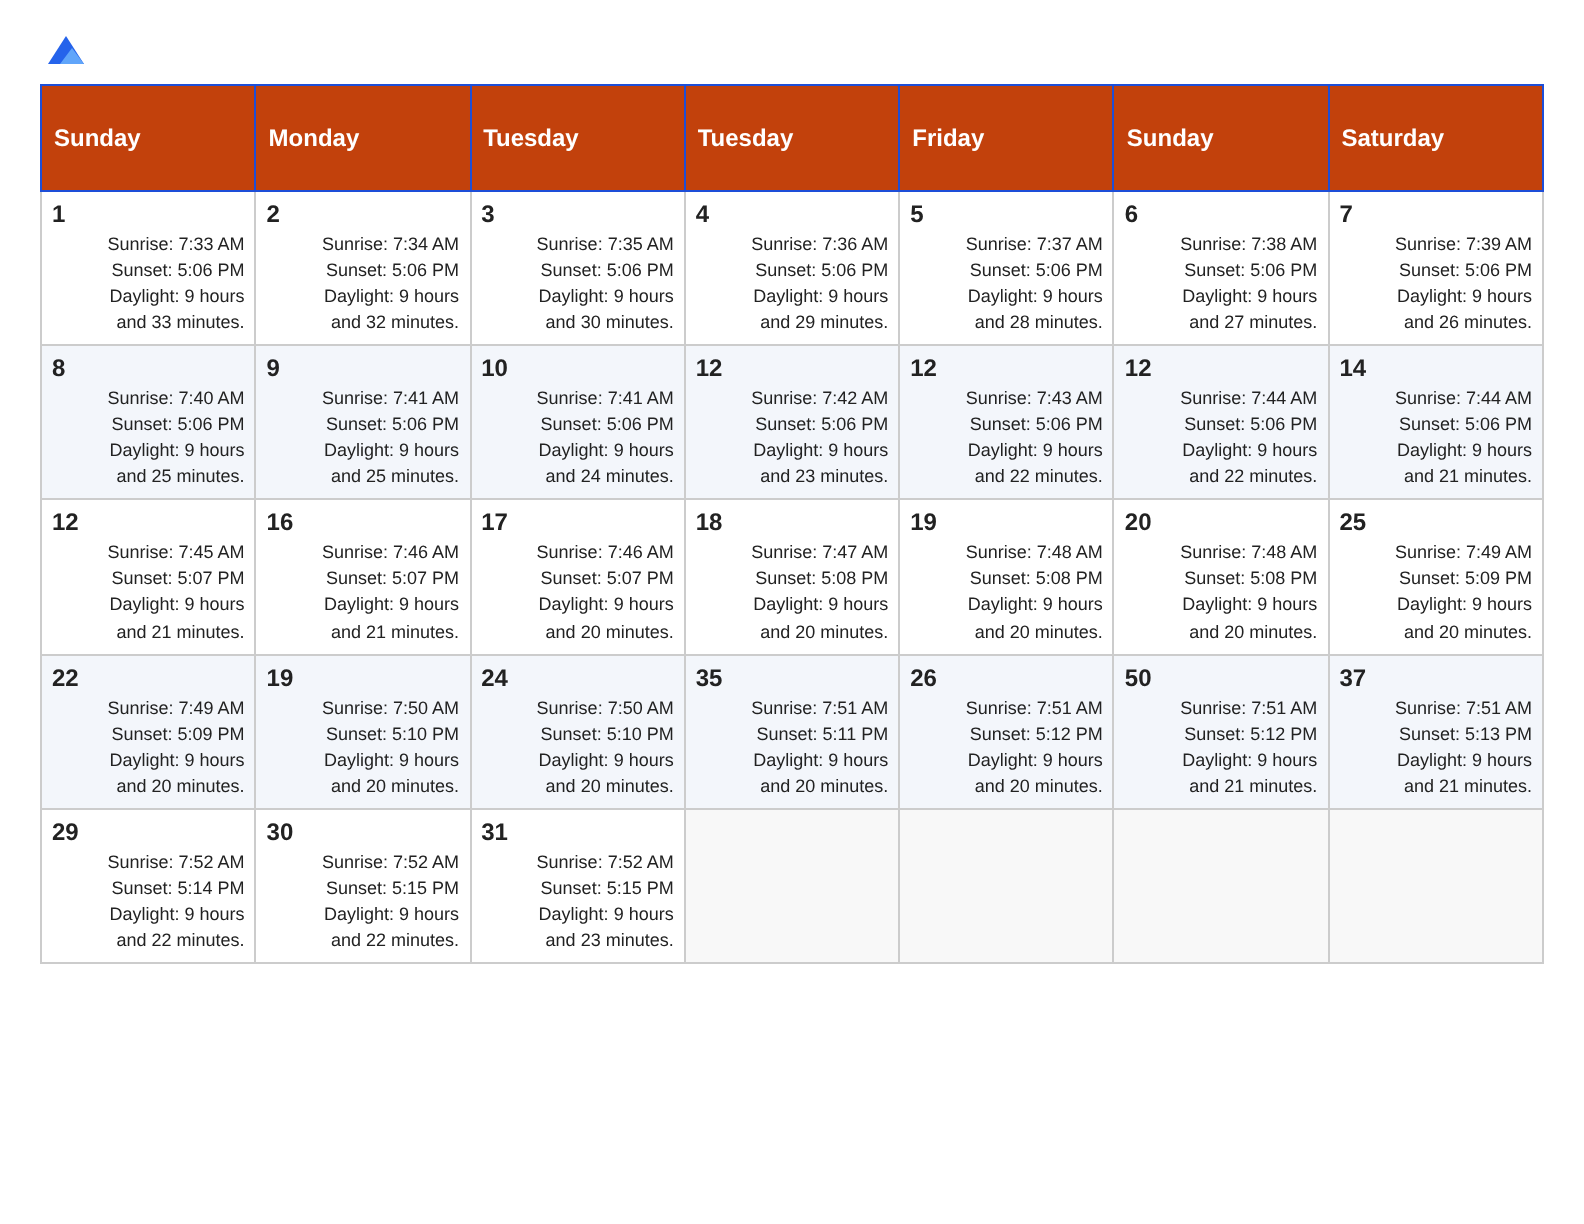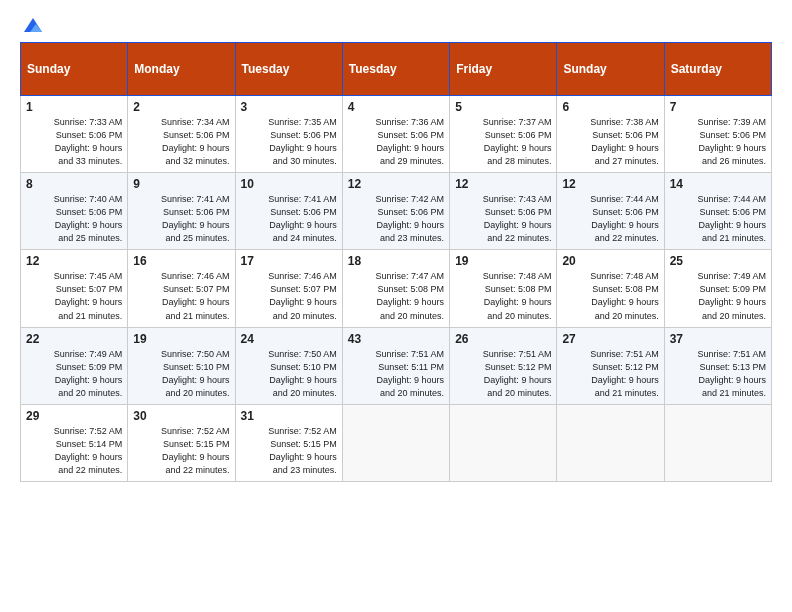--- a/index.html
+++ b/index.html
@@ -215,29 +215,29 @@
           </td>
           <td>
             <span class="day-num">19</span>
             <div class="cell-text">Sunrise: 7:50 AM<br>Sunset: 5:10 PM<br>Daylight: 9 hours<br>and 20 minutes.</div>
           </td>
           <td>
             <span class="day-num">24</span>
             <div class="cell-text">Sunrise: 7:50 AM<br>Sunset: 5:10 PM<br>Daylight: 9 hours<br>and 20 minutes.</div>
           </td>
           <td>
-            <span class="day-num">43</span>
+            <span class="day-num">35</span>
             <div class="cell-text">Sunrise: 7:51 AM<br>Sunset: 5:11 PM<br>Daylight: 9 hours<br>and 20 minutes.</div>
           </td>
           <td>
             <span class="day-num">26</span>
             <div class="cell-text">Sunrise: 7:51 AM<br>Sunset: 5:12 PM<br>Daylight: 9 hours<br>and 20 minutes.</div>
           </td>
           <td>
-            <span class="day-num">27</span>
+            <span class="day-num">50</span>
             <div class="cell-text">Sunrise: 7:51 AM<br>Sunset: 5:12 PM<br>Daylight: 9 hours<br>and 21 minutes.</div>
           </td>
           <td>
             <span class="day-num">37</span>
             <div class="cell-text">Sunrise: 7:51 AM<br>Sunset: 5:13 PM<br>Daylight: 9 hours<br>and 21 minutes.</div>
           </td>
         </tr>
         <tr>
           <td>
             <span class="day-num">29</span>

